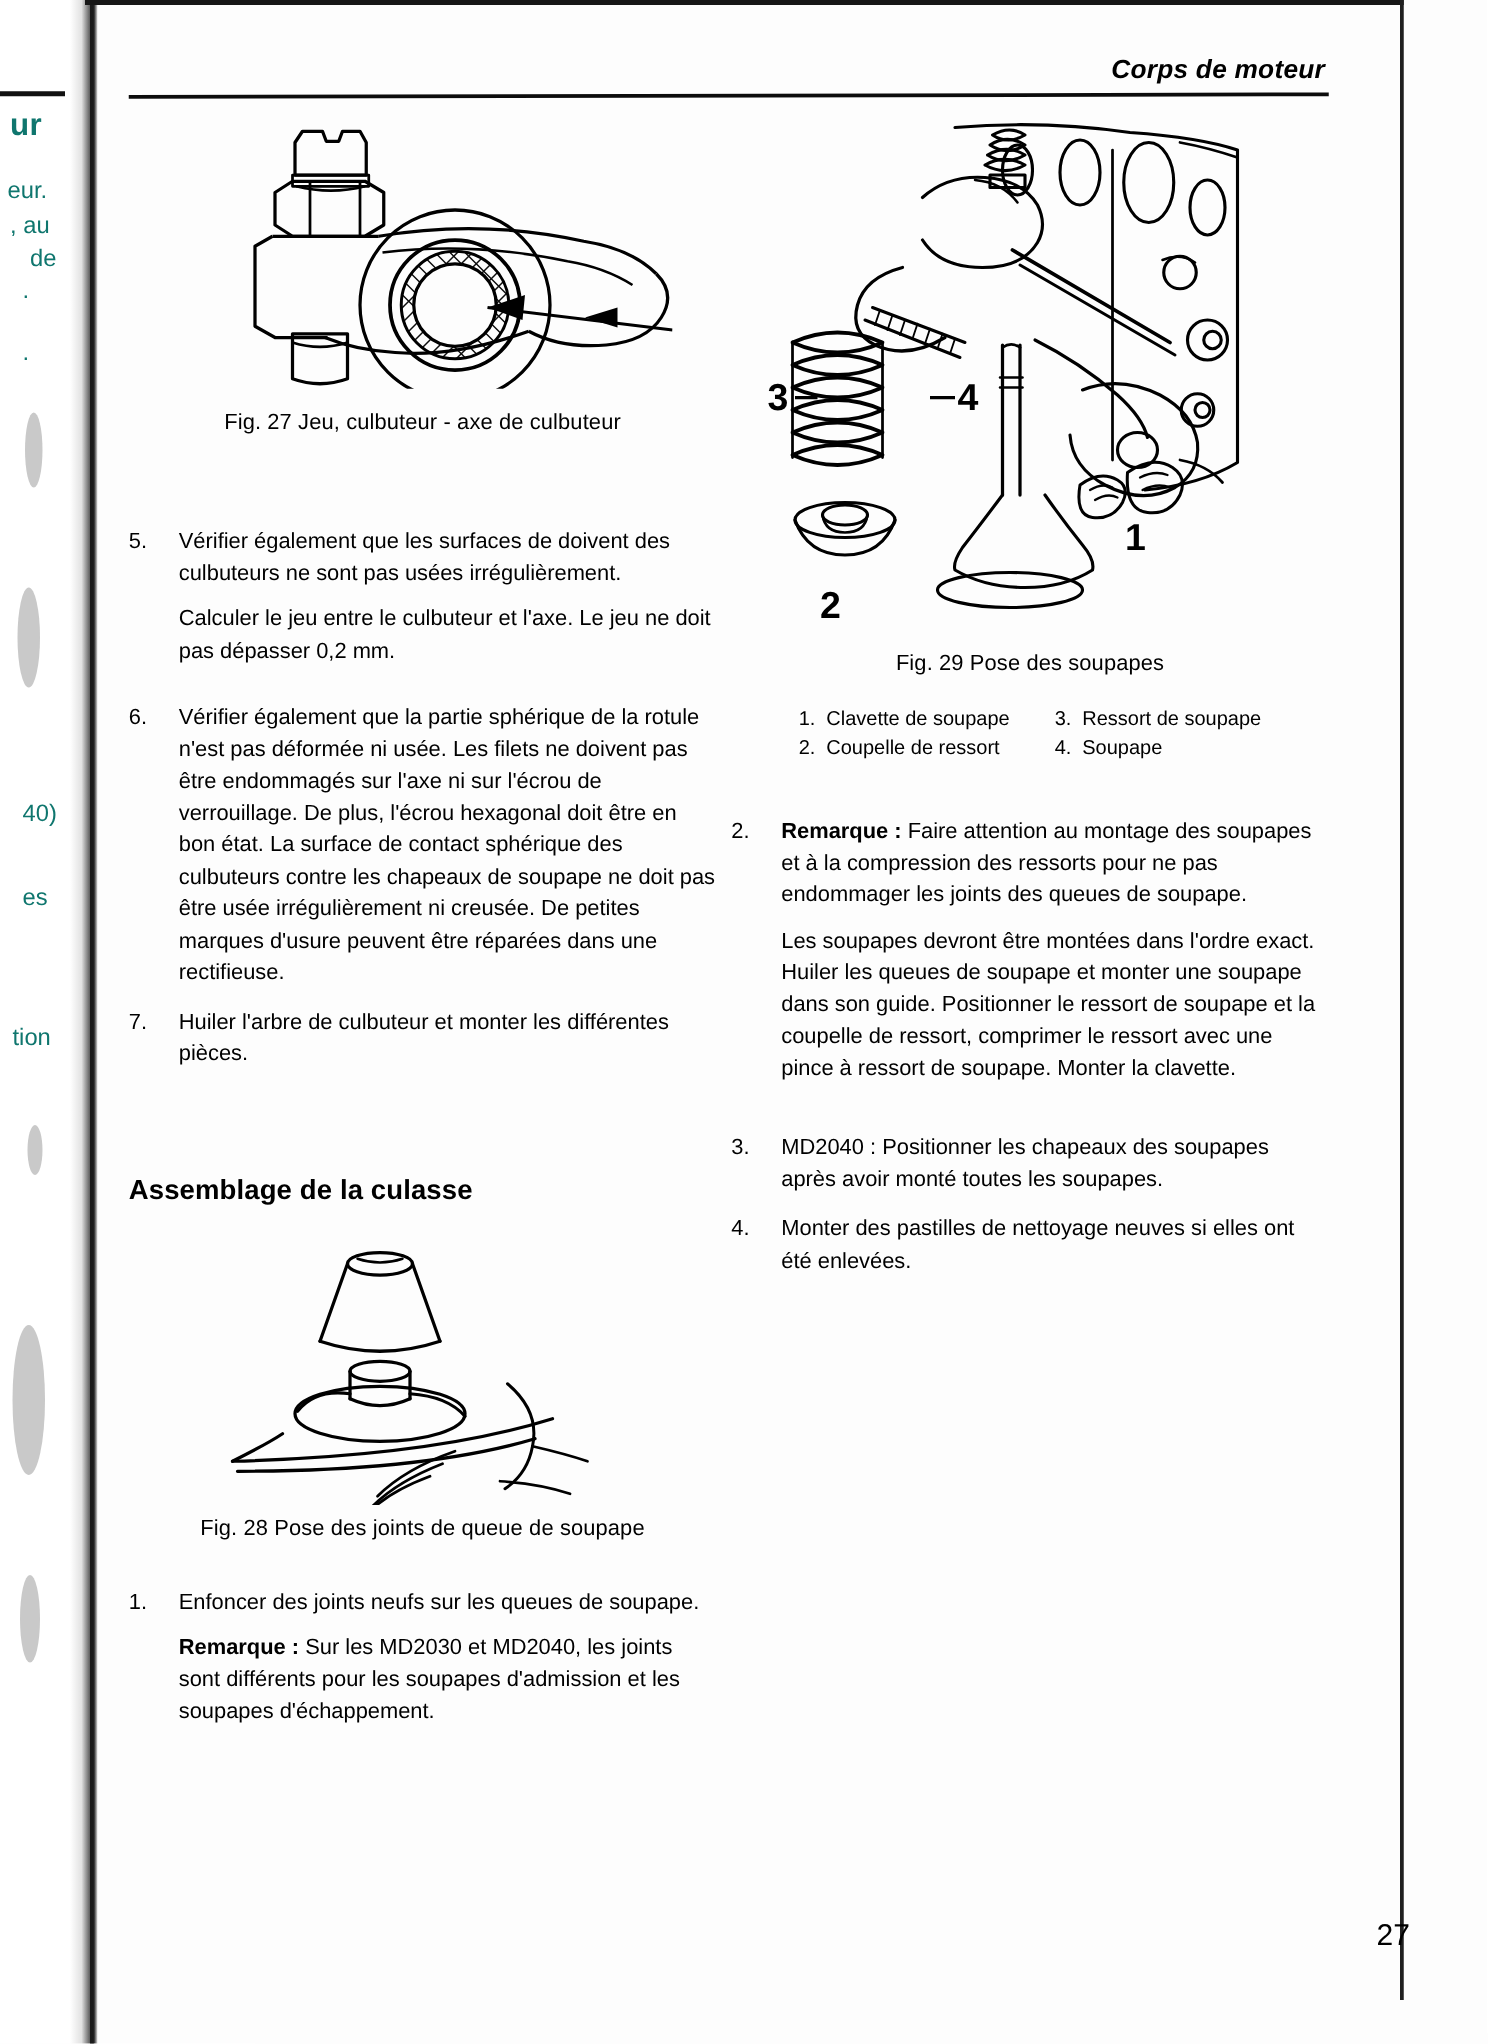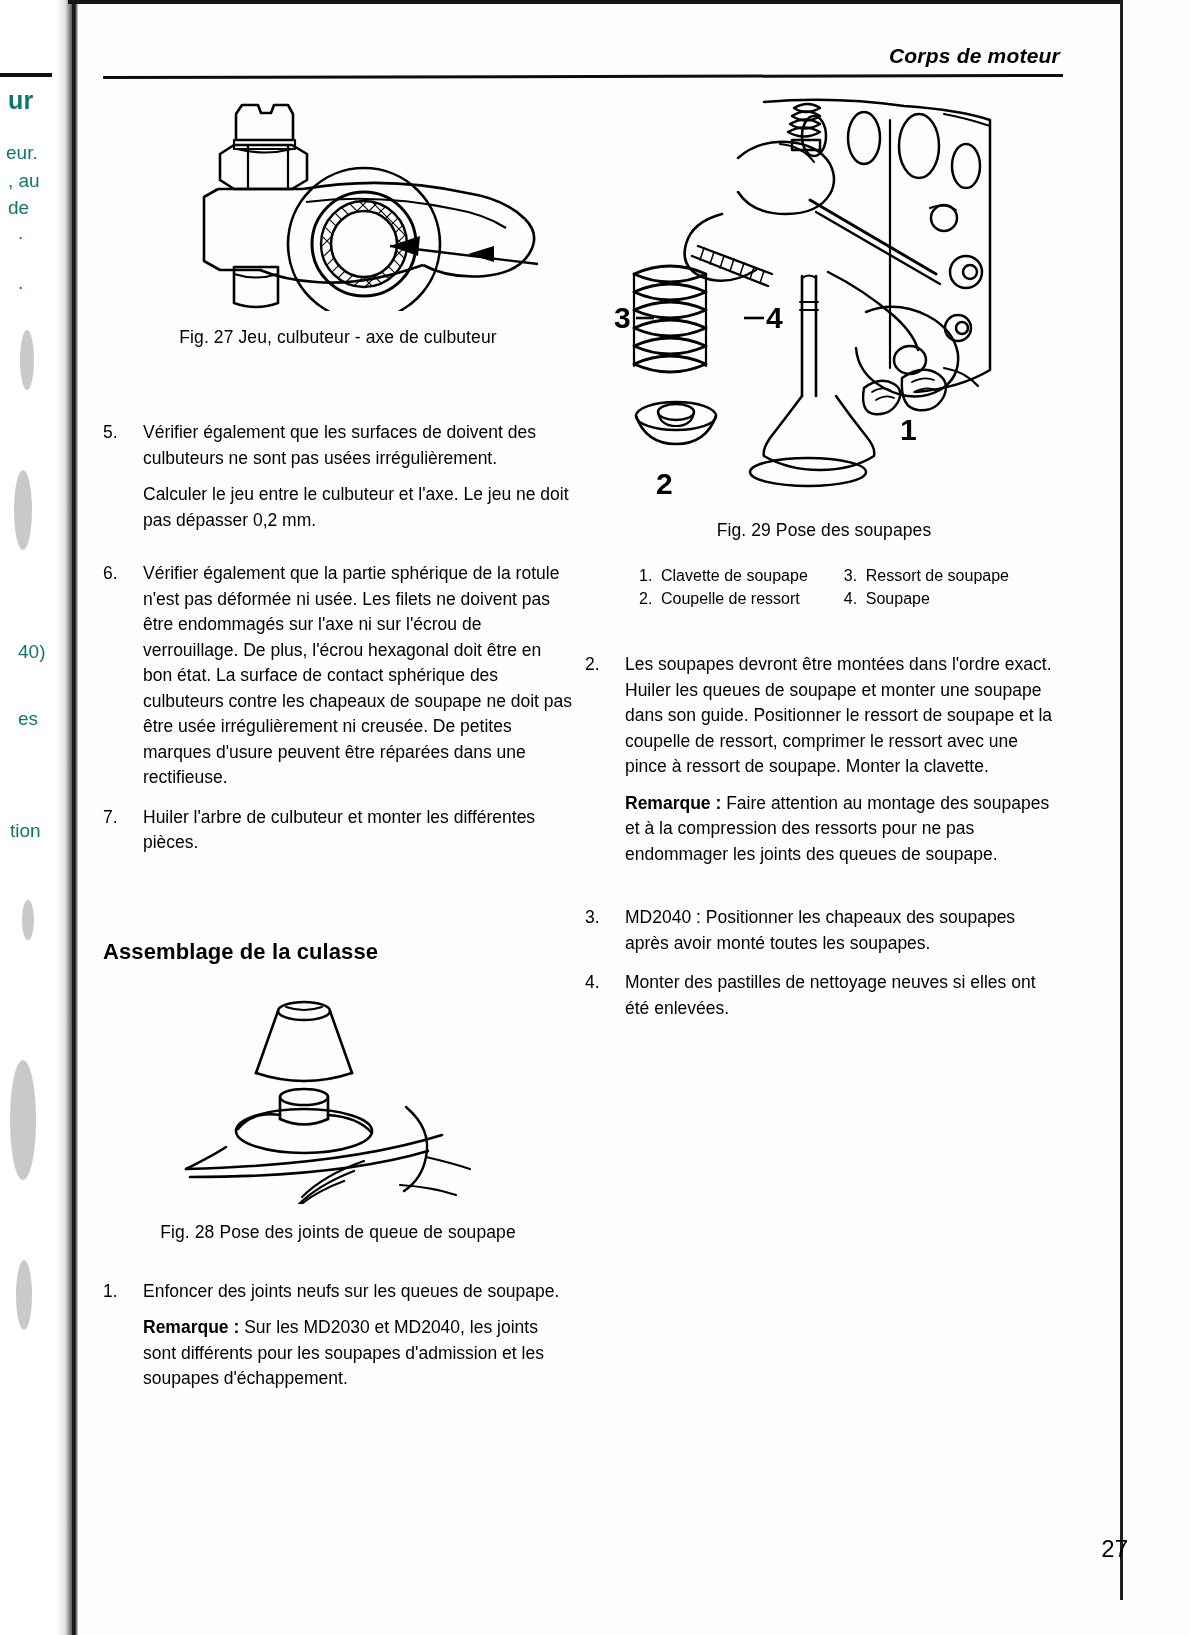--- a/index.html
+++ b/index.html
@@ -87,21 +87,21 @@
     background: #111;
   }
   .bleed-title {
     left: 8px; top: 86px;
     font-size: 25px;
     font-weight: bold;
     letter-spacing: .3px;
   }
   .bleed-l1 { left: 6px;  top: 142px; font-size: 19px; }
   .bleed-l2 { left: 8px;  top: 170px; font-size: 19px; }
-  .bleed-l3 { left: 8px; top: 197px; font-size: 19px; }
+  .bleed-l3 { left: 24px; top: 197px; font-size: 19px; }
   .bleed-dot1 { left: 18px; top: 222px; font-size: 19px; }
   .bleed-dot2 { left: 18px; top: 272px; font-size: 19px; }
   .bleed-l4 { left: 18px; top: 641px; font-size: 19px; }
   .bleed-l5 { left: 18px; top: 708px; font-size: 19px; }
   .bleed-l6 { left: 10px; top: 820px; font-size: 19px; }
 
   
   .header-title {
     position: absolute;
     right: 130px;
@@ -336,21 +336,21 @@
           <path d="M196 172 q-40 14 -62 36" stroke-width="2.2"></path>
           <path d="M186 182 q-36 14 -56 34" stroke-width="2.2"></path>
           <path d="M176 192 q-32 12 -48 28" stroke-width="2.2"></path>
           <path d="M238 118 q26 22 20 50 q-4 22 -22 34" stroke-width="2.4"></path>
           <path d="M258 168 q26 6 44 12" stroke-width="2.2"></path>
           <path d="M232 196 q32 2 56 10" stroke-width="2.2"></path>
         </g>
       </svg>
     </div>
 
-    <p class="fig-caption" style="margin-top:18px;">Fig. 28 Pose des joints de queue de soupape</p>
+    <p class="fig-caption" style="margin-top:8px;">Fig. 28 Pose des joints de queue de soupape</p>
 
     <div class="item" style="margin-top:36px;">
       <div class="item-num">1.</div>
       <div class="item-body">
         <p>Enfoncer des joints neufs sur les queues de soupape.</p>
         <p><span class="bold">Remarque :</span><span> Sur les MD2030 et MD2040, les joints sont différents pour les soupapes d'admission et les soupapes d'échappement.</span></p>
       </div>
     </div>
 
   </div>
@@ -457,22 +457,22 @@
       </div>
       <div class="legend-col">
         <div class="legend-row"><span class="ln">3.</span><span>Ressort de soupape</span></div>
         <div class="legend-row"><span class="ln">4.</span><span>Soupape</span></div>
       </div>
     </div>
 
     <div class="item" style="margin-top:42px;">
       <div class="item-num">2.</div>
       <div class="item-body">
+        <p><span class="bold">Remarque :</span><span> Faire attention au montage des soupapes et à la compression des ressorts pour ne pas endommager les joints des queues de soupape.</span></p>
         <p>Les soupapes devront être montées dans l'ordre exact. Huiler les queues de soupape et monter une soupape dans son guide. Positionner le ressort de soupape et la coupelle de ressort, comprimer le ressort avec une pince à ressort de soupape. Monter la clavette.</p>
-        <p><span class="bold">Remarque :</span><span> Faire attention au montage des soupapes et à la compression des ressorts pour ne pas endommager les joints des queues de soupape.</span></p>
       </div>
     </div>
 
     <div class="item" style="margin-top:38px;">
       <div class="item-num">3.</div>
       <div class="item-body">
         <p>MD2040 : Positionner les chapeaux des soupapes après avoir monté toutes les soupapes.</p>
       </div>
     </div>
 

